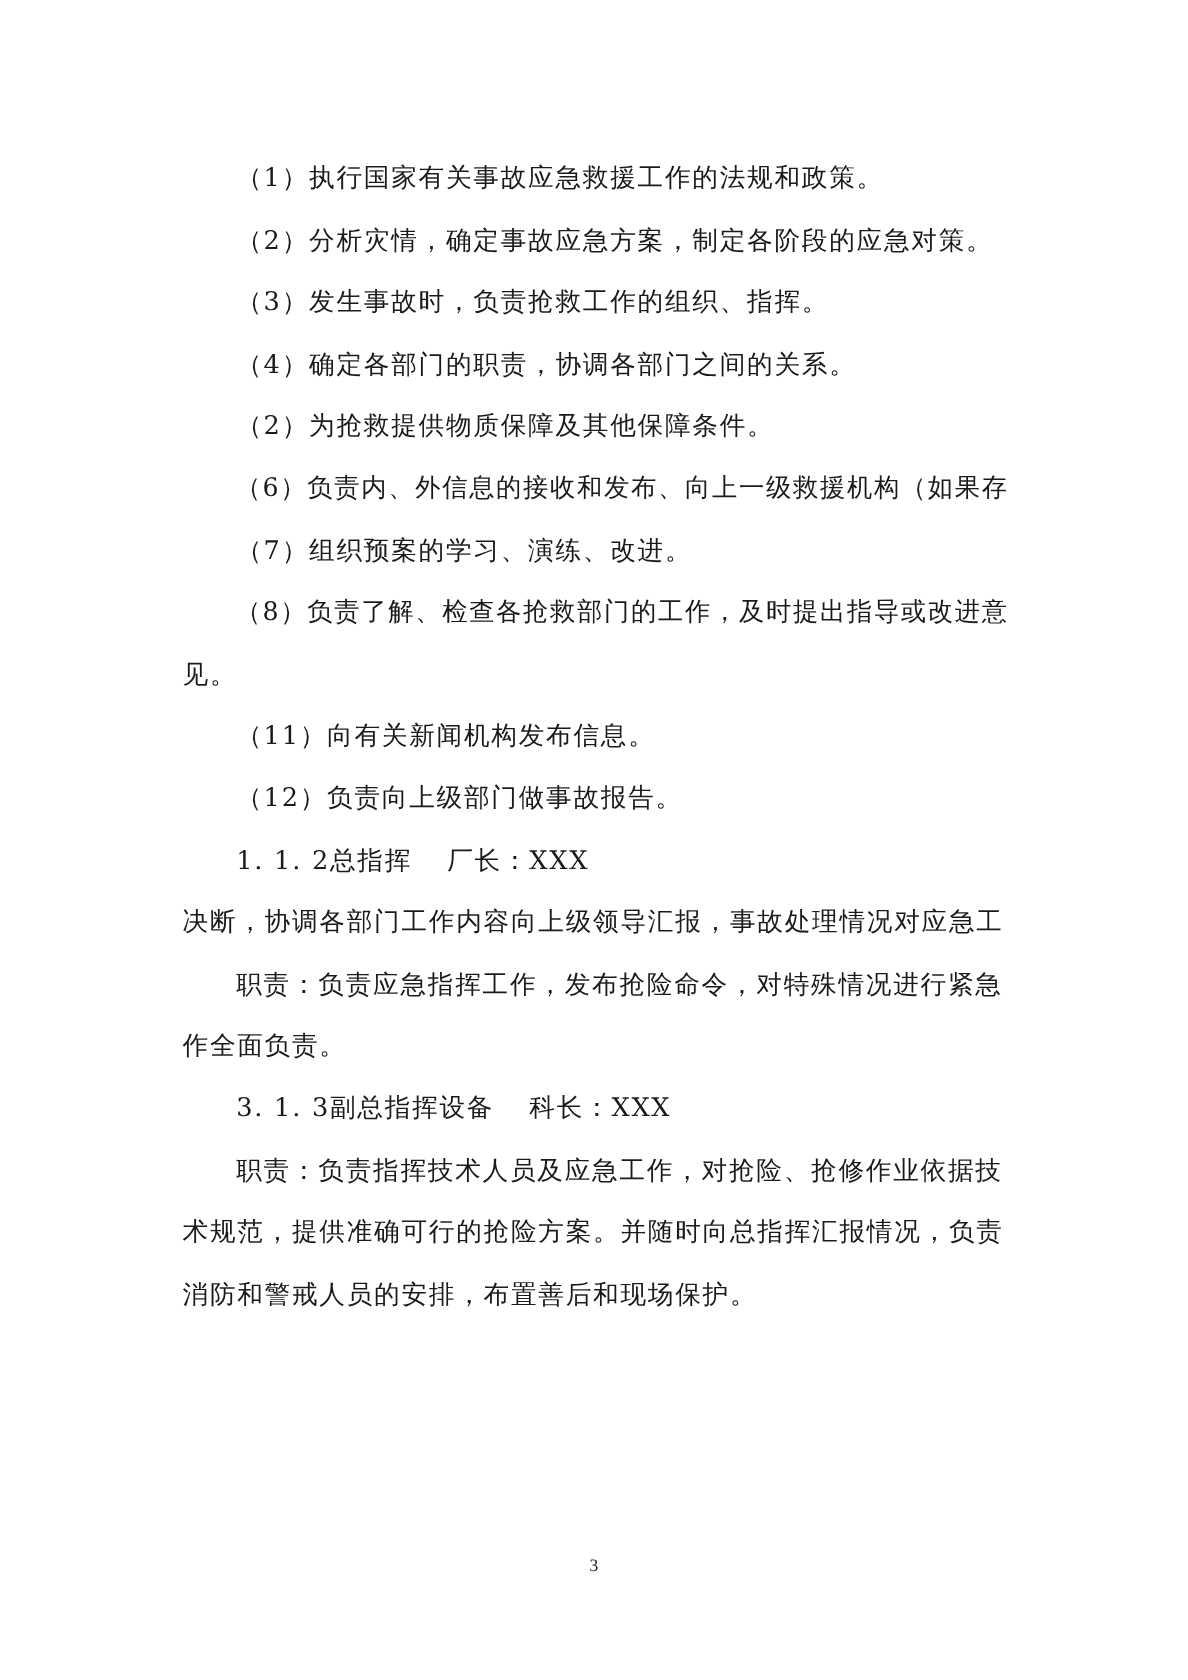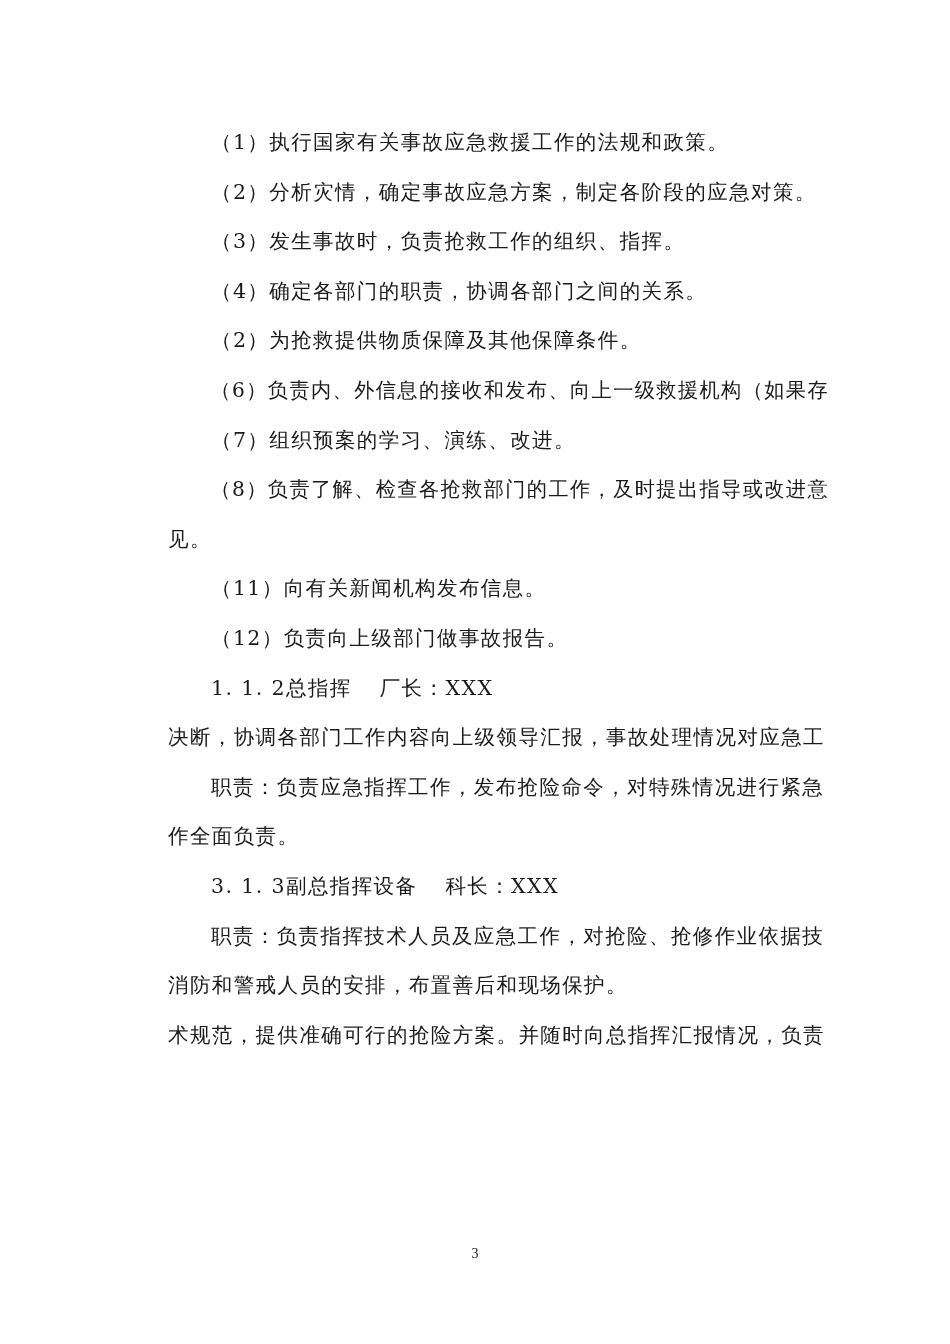--- a/index.html
+++ b/index.html
@@ -13,21 +13,20 @@
       position: relative;
       overflow: hidden;
       font-family: "DejaVu Serif", "Liberation Serif", serif;
       color: #1a1a1a;
     }
     .page {
       position: absolute;
       left: 146px;
       top: 122px;
       width: 662px;
-      margin-left: 22px;
     }
     .line {
       height: 49.6px;
       line-height: 40px;
       font-size: 20.5px;
       white-space: nowrap;
       letter-spacing: 1.4px;
       transform-origin: left center;
     }
     .indent { padding-left: 43px; }
@@ -64,17 +63,17 @@
     <span>1. 1. 2总指挥</span><span class="gap"></span><span>厂长：XXX</span>
   </div>
   <div class="line">决断，协调各部门工作内容向上级领导汇报，事故处理情况对应急工</div>
   <div class="line indent">职责：负责应急指挥工作，发布抢险命令，对特殊情况进行紧急</div>
   <div class="line">作全面负责。</div>
 
   <div class="line heading">
     <span>3. 1. 3副总指挥设备</span><span class="gap"></span><span>科长：XXX</span>
   </div>
   <div class="line indent">职责：负责指挥技术人员及应急工作，对抢险、抢修作业依据技</div>
+  <div class="line">术规范，提供准确可行的抢险方案。并随时向总指挥汇报情况，负责</div>
   <div class="line">消防和警戒人员的安排，布置善后和现场保护。</div>
-  <div class="line">术规范，提供准确可行的抢险方案。并随时向总指挥汇报情况，负责</div>
 </div>
 
 <div class="page-number">3</div>
 
 </body></html>

